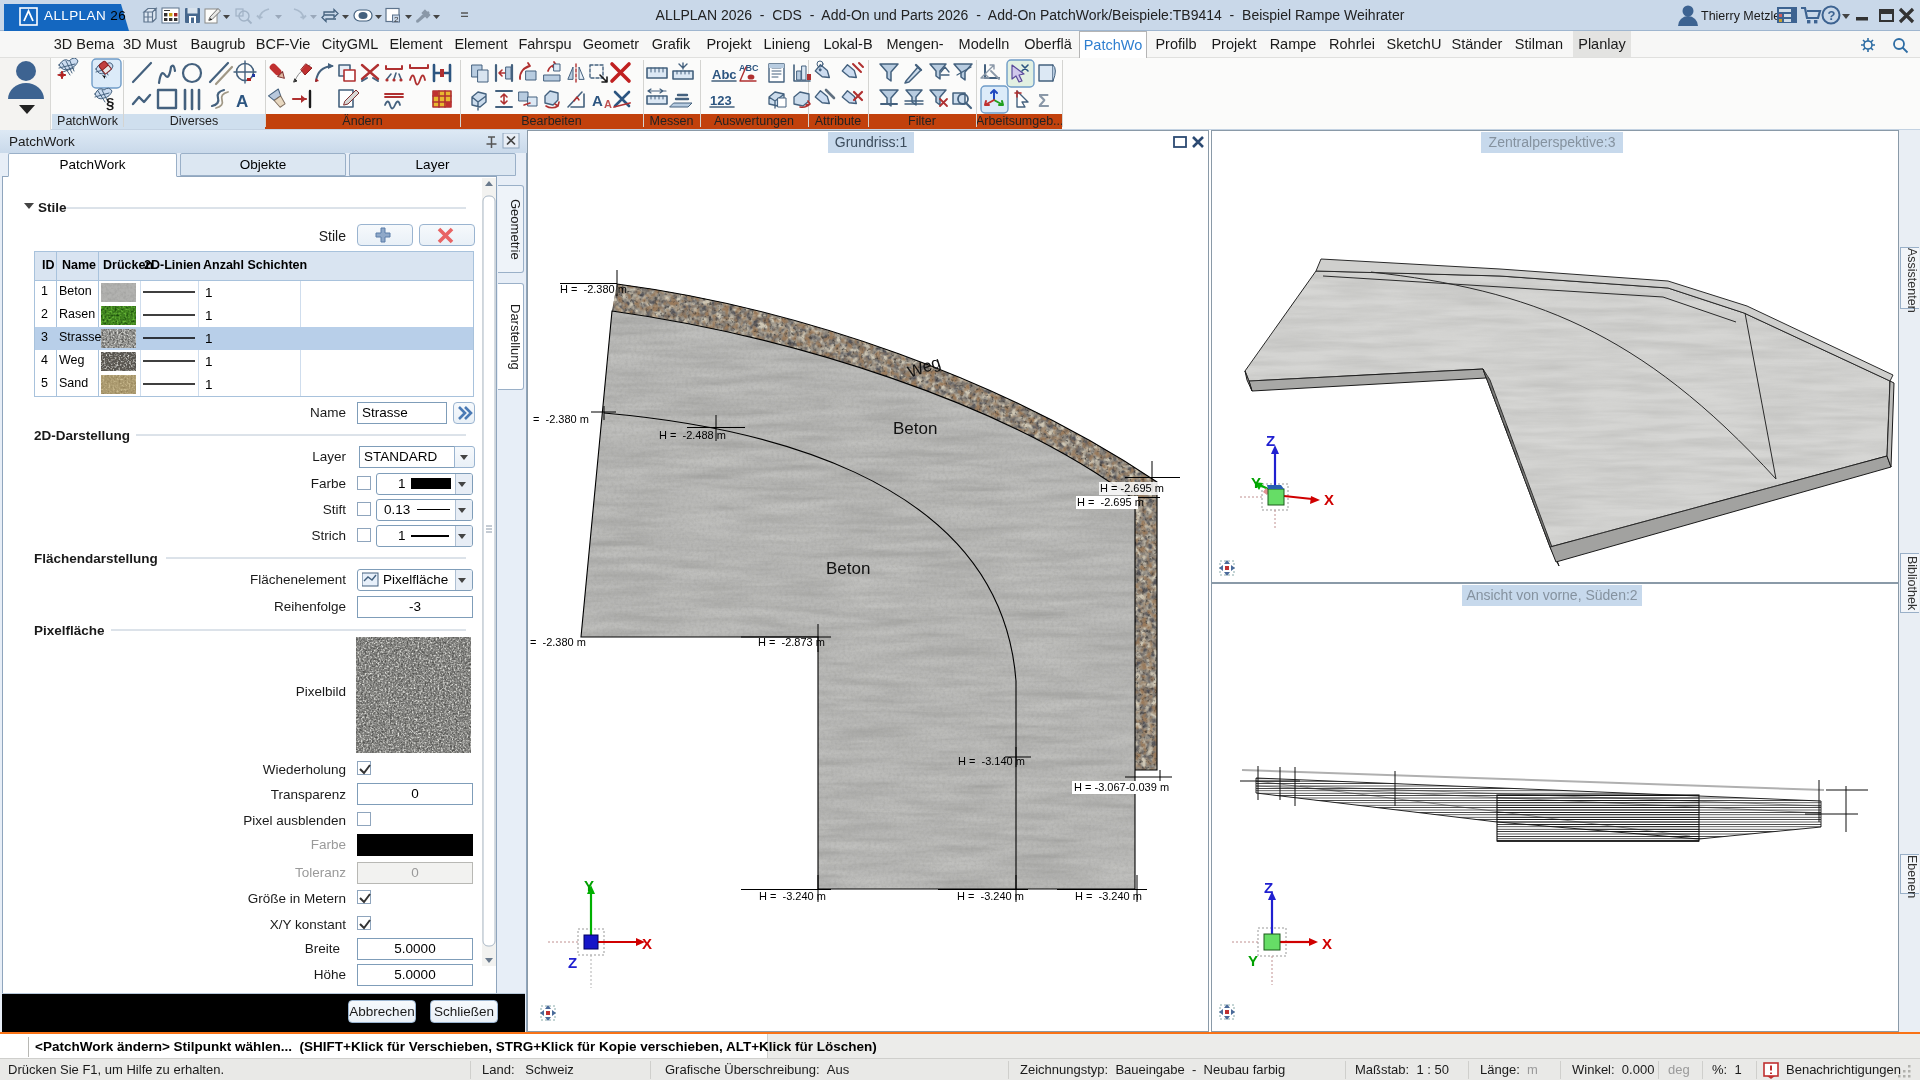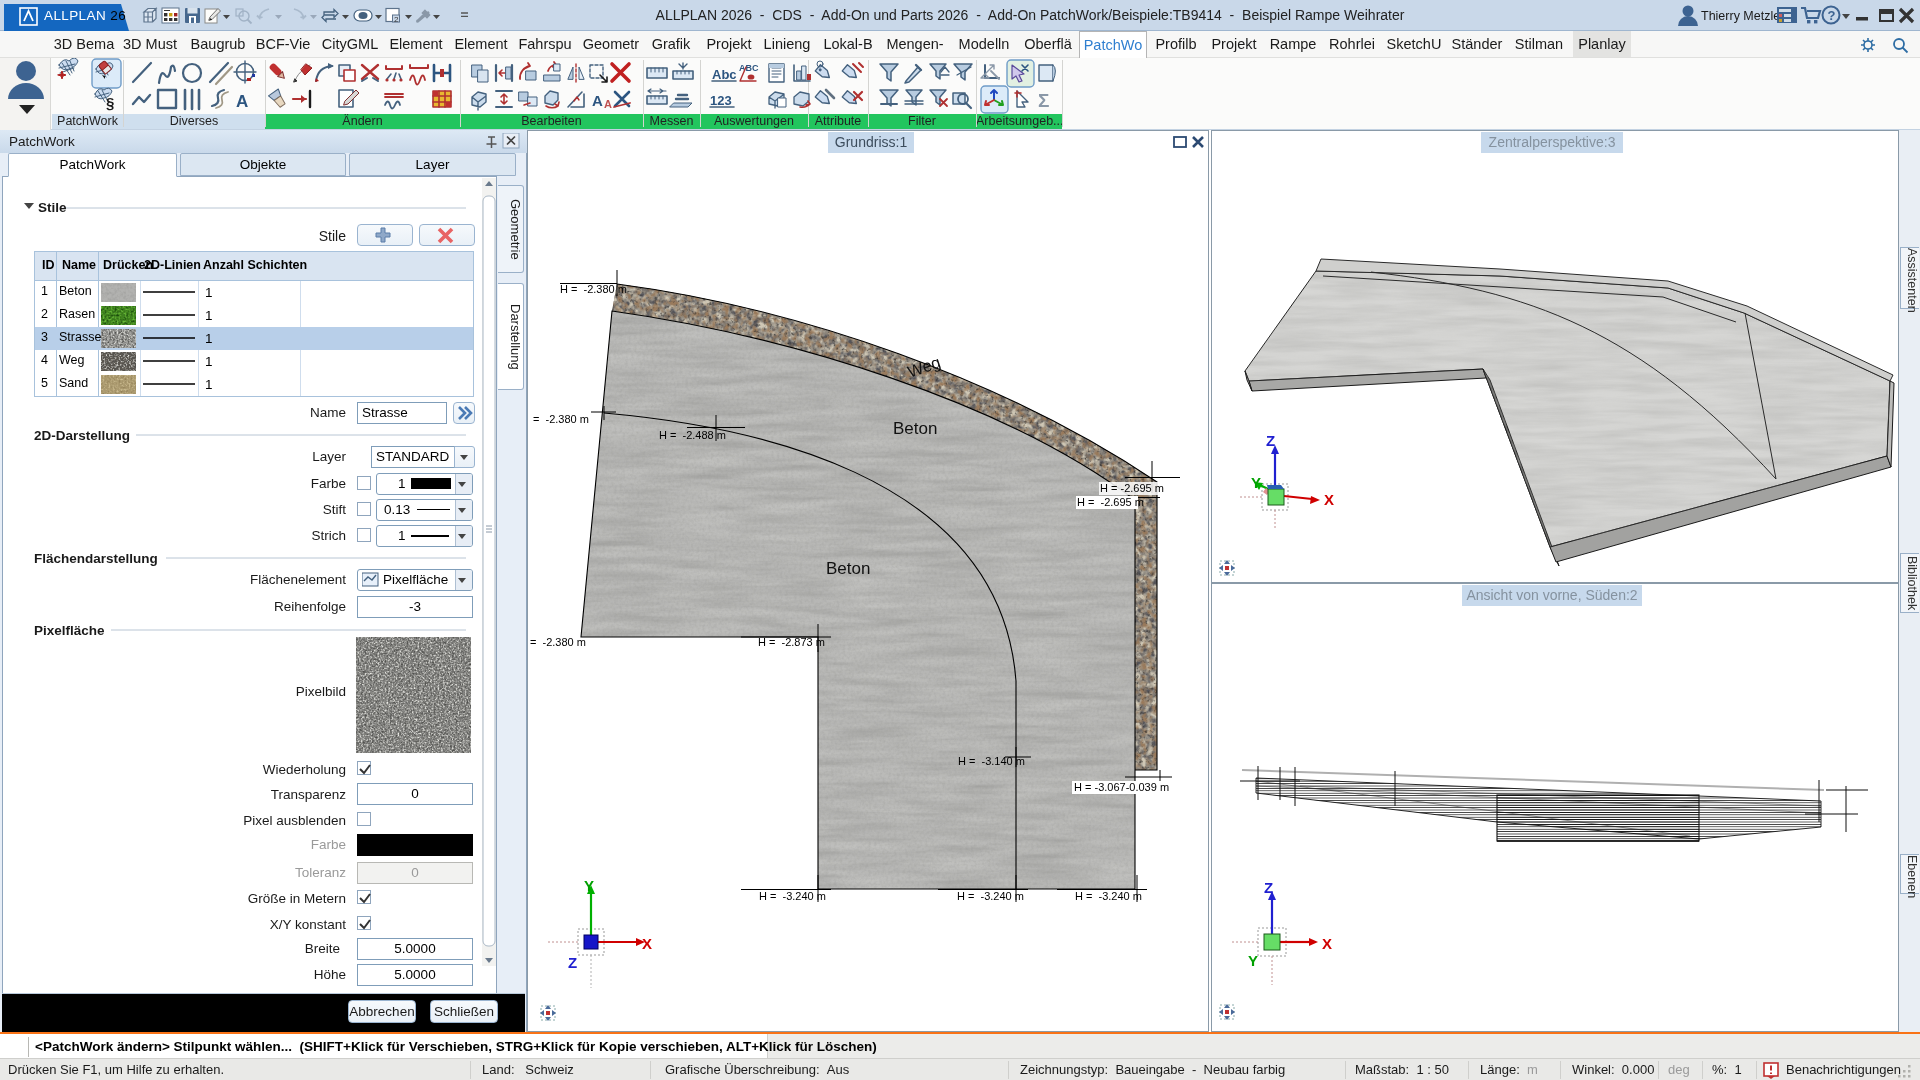--- a/index.html
+++ b/index.html
@@ -12,21 +12,21 @@
 
 #menubar{position:absolute;left:0;top:31px;width:1920px;height:27px;background:#f7f7f6;border-bottom:1px solid #e0e0de}
 .mi{position:absolute;top:0;height:26px;line-height:26px;font-size:14.5px;color:#1a1a1a;text-align:center}
 .mi.act{background:#fff;color:#2f7fd0;border:1px solid #b5b5b5;border-bottom:none;height:27px}
 .mi.gray{background:#e3e3e1}
 
 #toolbar{position:absolute;left:0;top:58px;width:1920px;height:72px;background:#fbfbfa;border-bottom:1px solid #c3d2e2}
 #personbox{position:absolute;left:0;top:0;width:51px;height:72px;background:#f4f3f1;border-right:1px solid #d9d9d6}
 .grplabel{position:absolute;bottom:0;left:0;right:0;height:15px;font-size:12.5px;color:#222;text-align:center;line-height:14px}
 .blab{background:#cfdfee}
-.glab{background:#22c55e}
+.glab{background:#c2410c}
 .gsep{position:absolute;top:2px;bottom:2px;width:1px;background:#d4d4d1}
 
 #panel{position:absolute;left:0;top:130px;width:527px;height:902px;background:#e7eef7;border-right:1px solid #8fa5bd}
 #ptitle{position:absolute;left:0;top:0;width:527px;height:23px;background:linear-gradient(#dde9f5,#c9d9ea);font-size:13.5px;color:#1a1a1a;padding:4px 0 0 9px}
 .ptab{position:absolute;top:23px;height:23px;font-size:13.5px;text-align:center;line-height:22px;border:1px solid #9ab0c8;background:#dce7f2;border-radius:2px 2px 0 0}
 .ptab.act{background:#fff;border-bottom:1px solid #fff;height:24px;z-index:3}
 #pcontent{position:absolute;left:2px;top:46px;width:495px;height:947px;background:#fff;border:1px solid #8fa5bd;overflow:hidden}
 .seclbl{position:absolute;font-size:13.5px;font-weight:bold;color:#1a1a1a}
 .flbl{position:absolute;font-size:13.5px;color:#1a1a1a;text-align:right}
 .flbl.dis{color:#9a9a9a}
@@ -666,21 +666,21 @@
    </svg>
   </div>
   <div class="flbl" style="left:243px;top:228px;width:100px">Name</div>
   <div class="inp" style="left:354px;top:225px;width:90px;height:22px">Strasse</div>
   <div class="btn" style="left:450px;top:225px;width:22px;height:22px"></div>
   <svg class="abs" style="left:453px;top:228px" width="18" height="16">
           <path d="M3,2 l6,6 -6,6 M9,2 l6,6 -6,6" fill="none" stroke="#4a7ab5" stroke-width="2.6"></path>
         </svg>
   <div class="seclbl" style="left:31px;top:251px">2D-Darstellung</div>
   <div class="flbl" style="left:243px;top:272px;width:100px">Layer</div>
-  <div class="inp" style="left:368px;top:269px;width:98px;height:22px">STANDARD</div>
+  <div class="inp" style="left:356px;top:269px;width:98px;height:22px">STANDARD</div>
   <div class="btn" style="left:451px;top:269px;width:21px;height:22px;border-radius:0 3px 3px 0"></div>
         <div class="arr" style="left:457px;top:278px"></div>
   <div class="flbl" style="left:243px;top:299px;width:100px">Farbe</div>
   <div class="chk" style="left:354px;top:299px"></div>
   <div class="combo" style="left:373px;top:296px;width:97px;height:22px">
           <div class="cbtn"></div>
         </div>
   <span class="abs" style="left:395px;top:299px;font-size:13.5px">1</span>
         <div class="abs" style="left:408px;top:301px;width:40px;height:11px;background:#000"></div>
   <div class="arr" style="left:455px;top:305px"></div>

